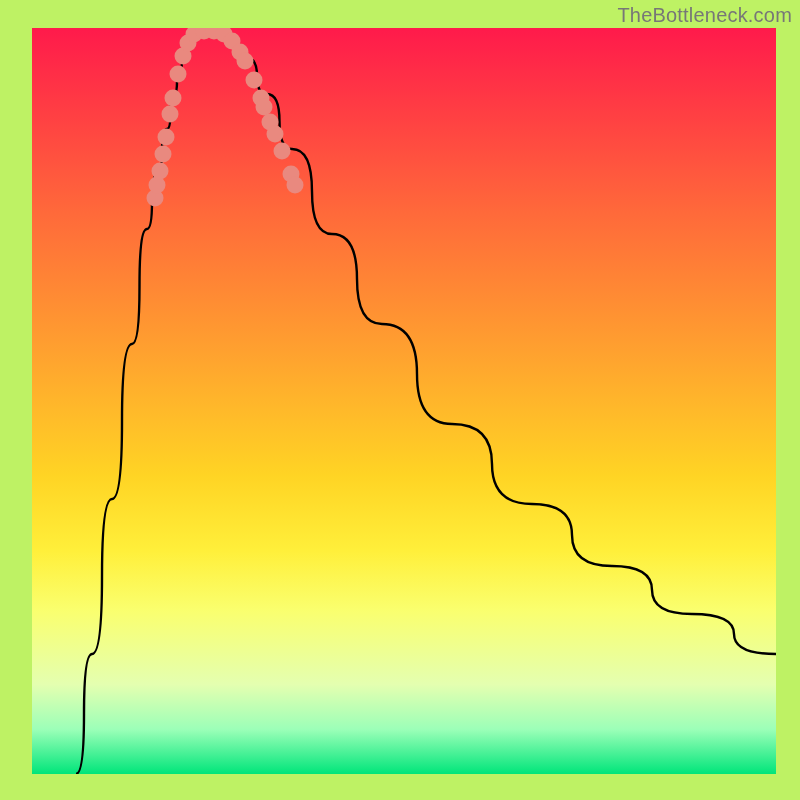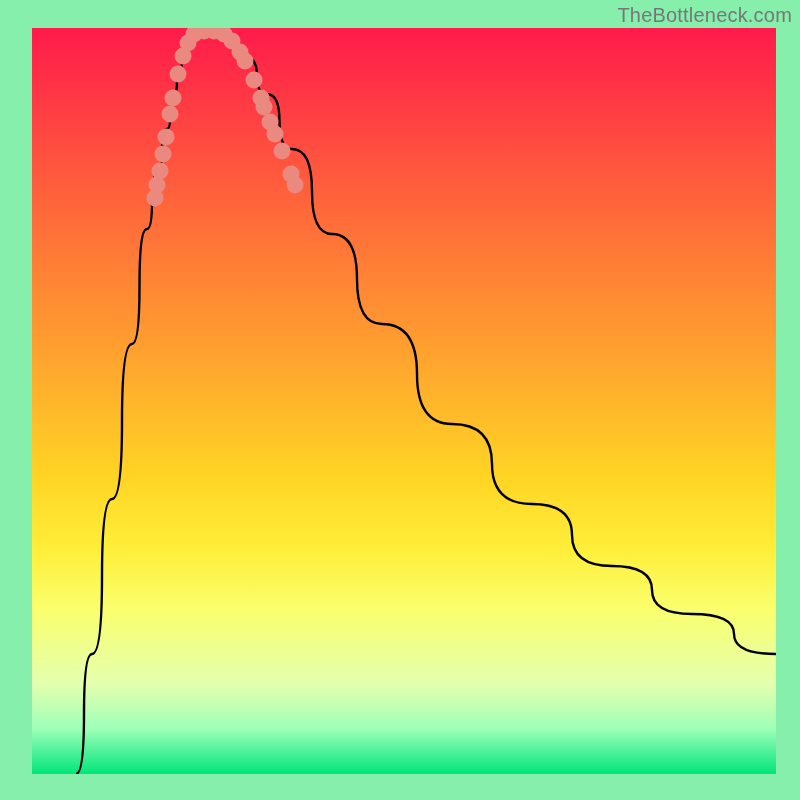--- a/index.html
+++ b/index.html
@@ -10,21 +10,21 @@
     background: #000;
     overflow: hidden;
     font-family: Arial, Helvetica, sans-serif;
   }
   .frame {
     position: absolute;
     left: 0;
     top: 0;
     width: 800px;
     height: 800px;
-    background: #86efac;
+    background: #bef264;
   }
   .plot {
     position: absolute;
     left: 32px;
     top: 28px;
     width: 744px;
     height: 746px;
     background: linear-gradient(
       to bottom,
       #ff1a4b 0%,

